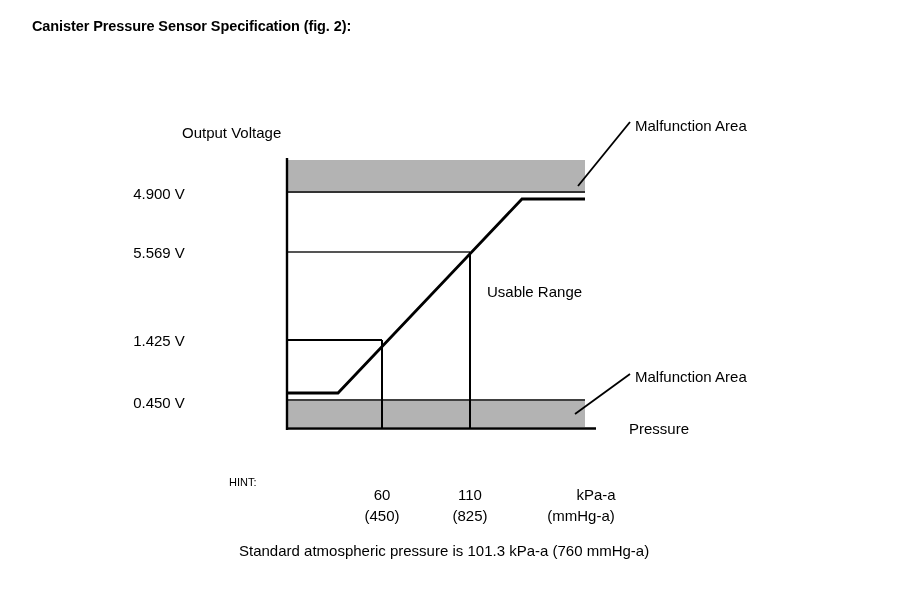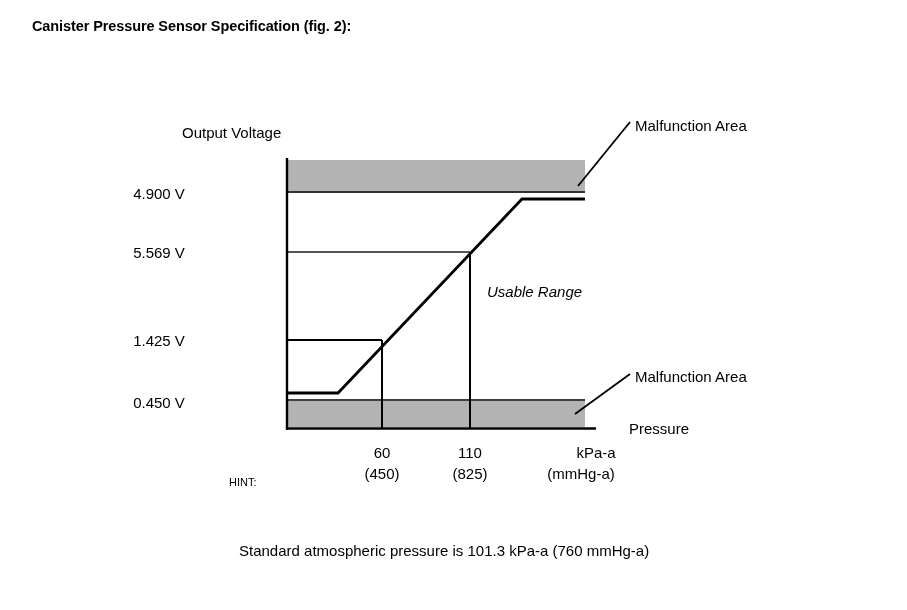--- a/index.html
+++ b/index.html
@@ -37,20 +37,21 @@
     white-space: nowrap;
     line-height: 1;
   }
   .ylabel-tick {
     text-align: center;
     width: 110px;
   }
   .xtick {
     text-align: center;
     width: 90px;
+    margin-top: 42px;
   }
   #hint-label {
     position: absolute;
     left: 229px;
     top: 476px;
     font-size: 11px;
     white-space: nowrap;
   }
   #hint-text {
     position: absolute;
@@ -74,21 +75,20 @@
     top: 420px;
     font-size: 15px;
     white-space: nowrap;
   }
   #usable-range-label {
     position: absolute;
     left: 487px;
     top: 283px;
     font-size: 15px;
     white-space: nowrap;
-    font-style: italic;
   }
   #malfunction-top-label {
     position: absolute;
     left: 635px;
     top: 117px;
     font-size: 15px;
     white-space: nowrap;
   }
   #malfunction-bottom-label {
     position: absolute;

